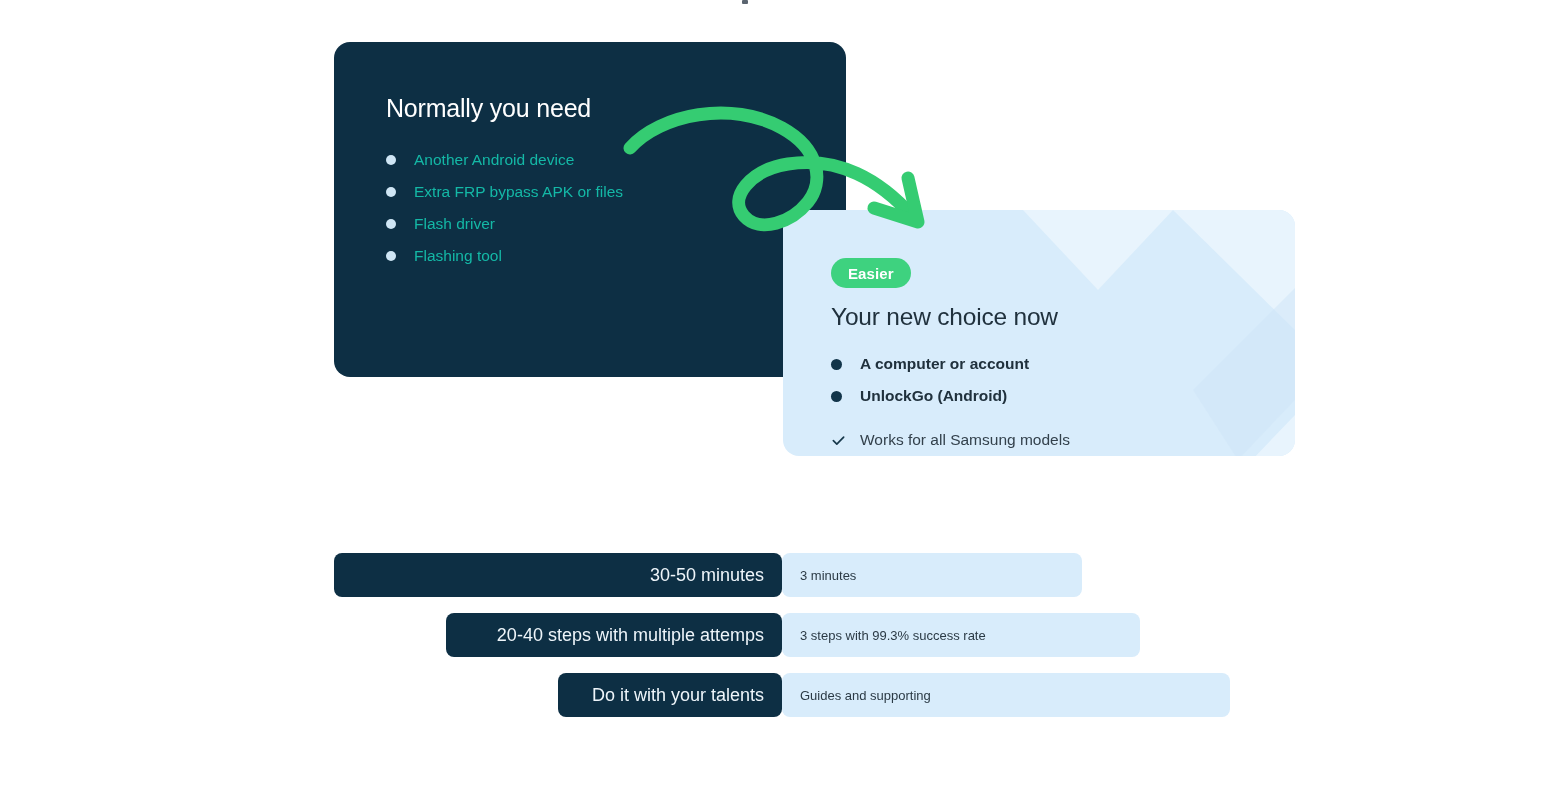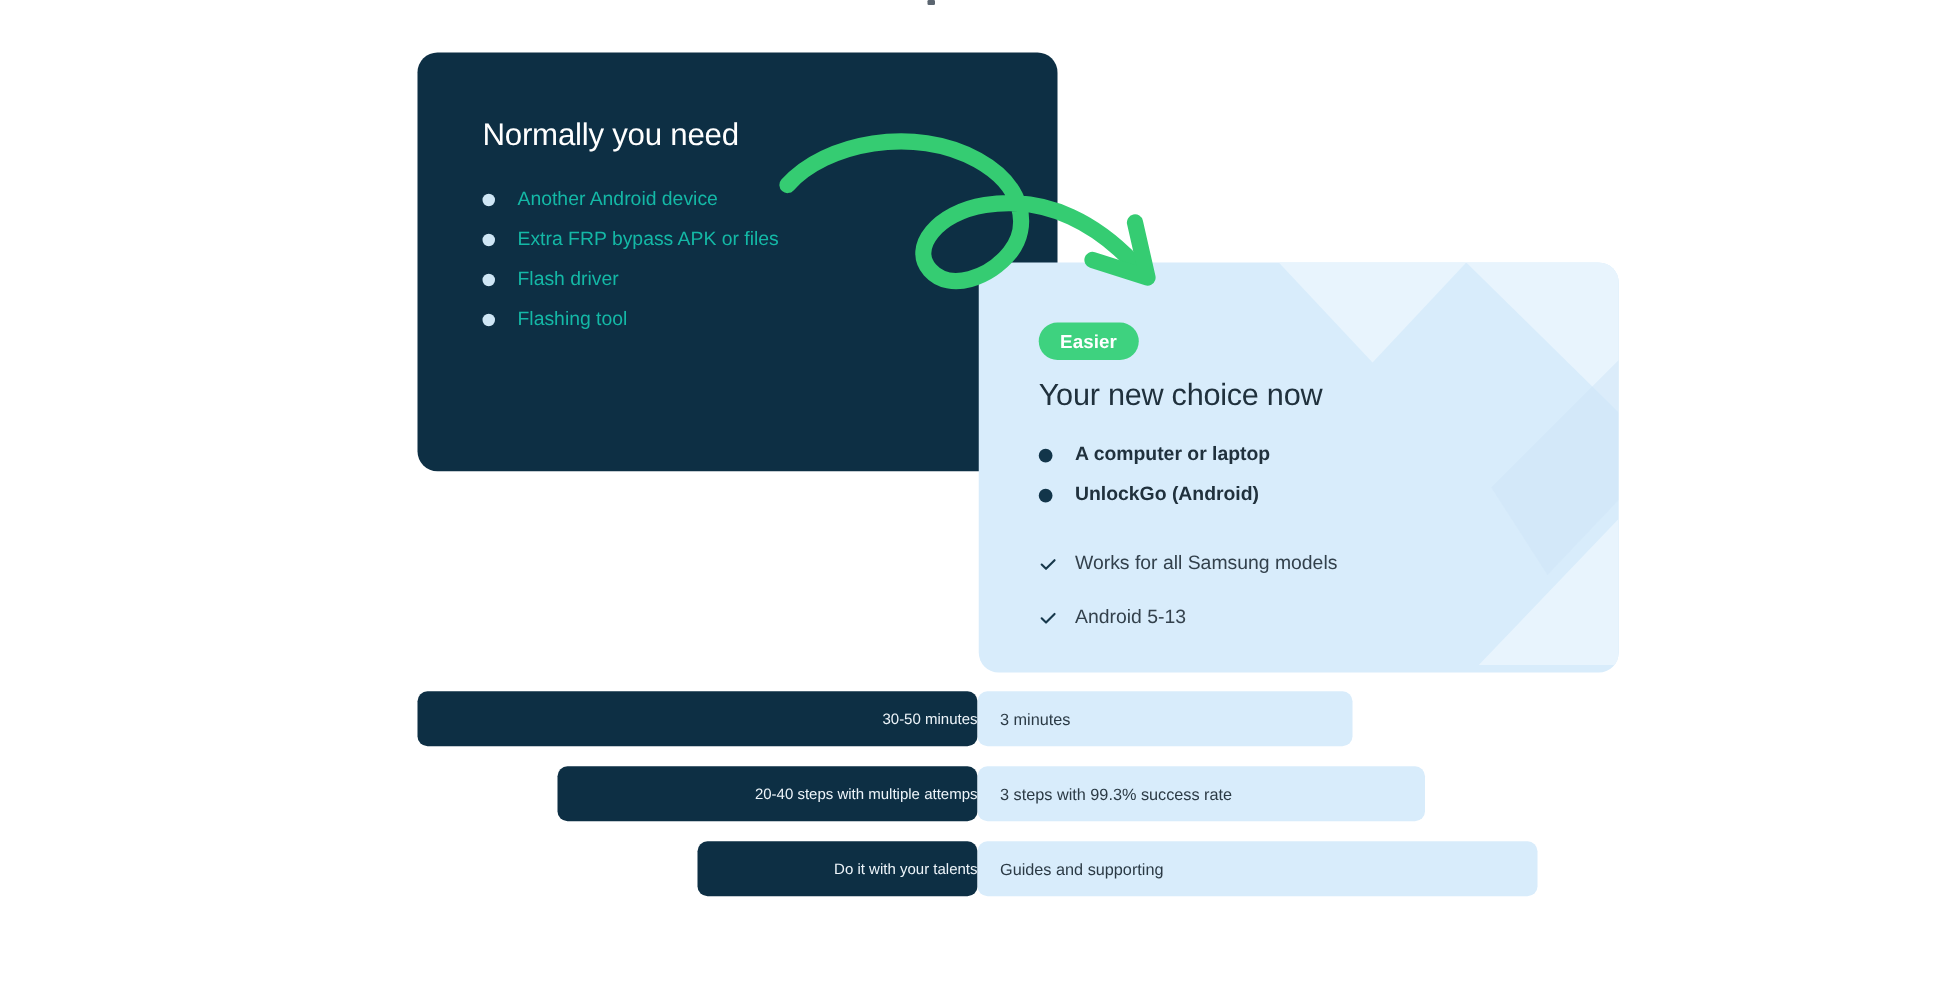--- a/index.html
+++ b/index.html
@@ -91,21 +91,21 @@
     height: 162px;
     pointer-events: none;
   }
 
   
   .light-card {
     position: absolute;
     left: 783px;
     top: 210px;
     width: 512px;
-    height: 328px;
+    height: 246px;
     background: #d8ecfb;
     border-radius: 16px;
     overflow: hidden;
   }
   .light-card-deco {
     position: absolute;
     inset: 0;
     pointer-events: none;
   }
   .badge {
@@ -165,21 +165,20 @@
     left: 48px;
     top: 214px;
     margin: 0;
     padding: 0;
     list-style: none;
   }
   .check-list li {
     height: 32px;
     display: flex;
     align-items: center;
-    margin-top: 11px;
   }
   .check-icon {
     width: 15px;
     height: 15px;
     flex: 0 0 auto;
     margin-right: 14px;
     display: block;
   }
   .check-label {
     font-size: 15.5px;
@@ -208,23 +207,24 @@
   .bar-dark {
     position: absolute;
     left: 0;
     top: 0;
     height: 44px;
     background: #0d2f44;
     border-radius: 8px;
     display: flex;
     align-items: center;
     justify-content: flex-end;
+    padding-right: 18px;
     box-sizing: border-box;
     color: #eef5fa;
-    font-size: 12px;
+    font-size: 18px;
     white-space: nowrap;
   }
   .bar-light {
     position: absolute;
     top: 0;
     height: 44px;
     background: #d8ecfb;
     border-radius: 8px;
     display: flex;
     align-items: center;
@@ -274,21 +274,21 @@
       <polygon points="410,180 512,78 512,190 455,250" fill="#cfe6f8" opacity="0.55"></polygon>
     </svg>
 
     <div class="badge">Easier</div>
 
     <div class="light-card-title">Your new choice now</div>
 
     <ul class="light-list">
       <li>
         <span class="light-bullet"></span>
-        <span class="light-list-label">A computer or laptop</span>
+        <span class="light-list-label">A computer or account</span>
       </li>
       <li>
         <span class="light-bullet"></span>
         <span class="light-list-label">UnlockGo (Android)</span>
       </li>
     </ul>
 
     <ul class="check-list">
       <li>
         <svg class="check-icon" viewBox="0 0 16 16">

